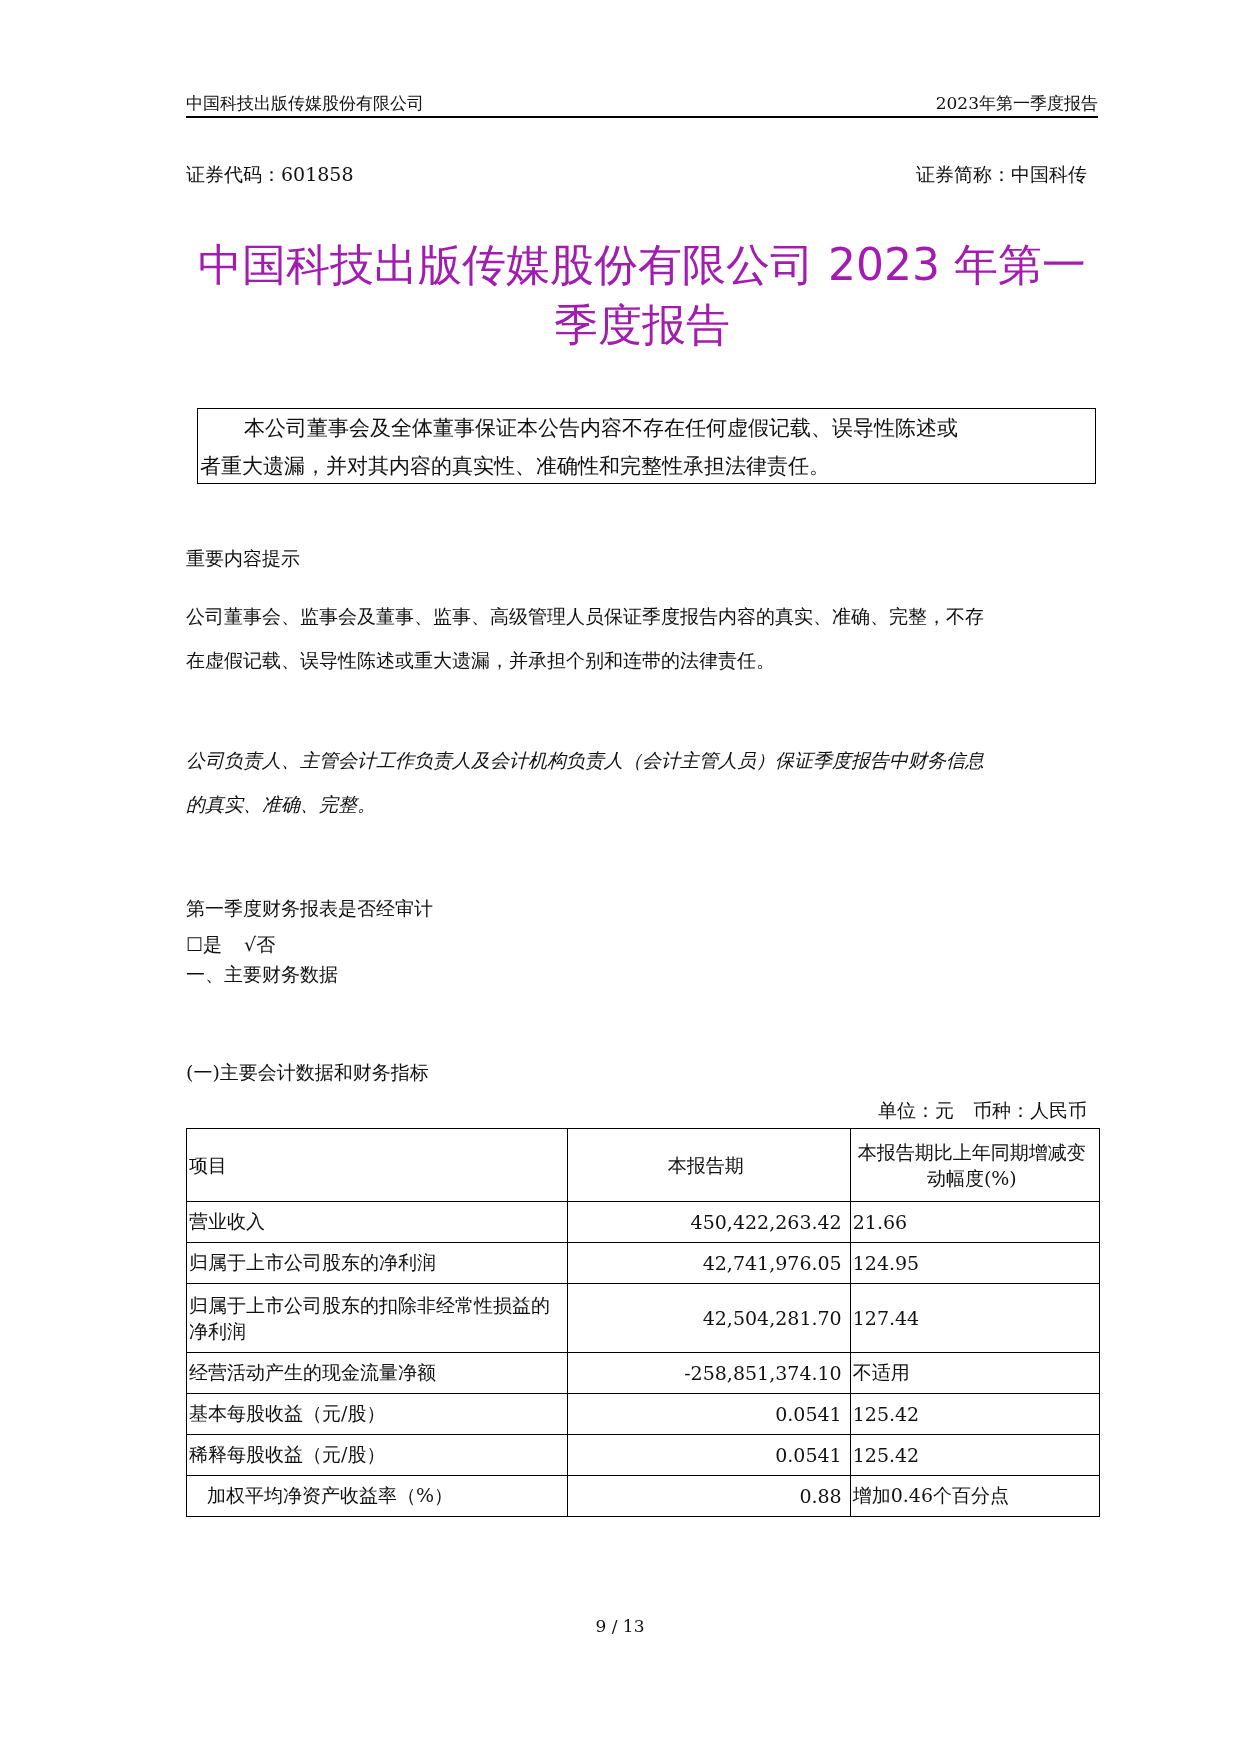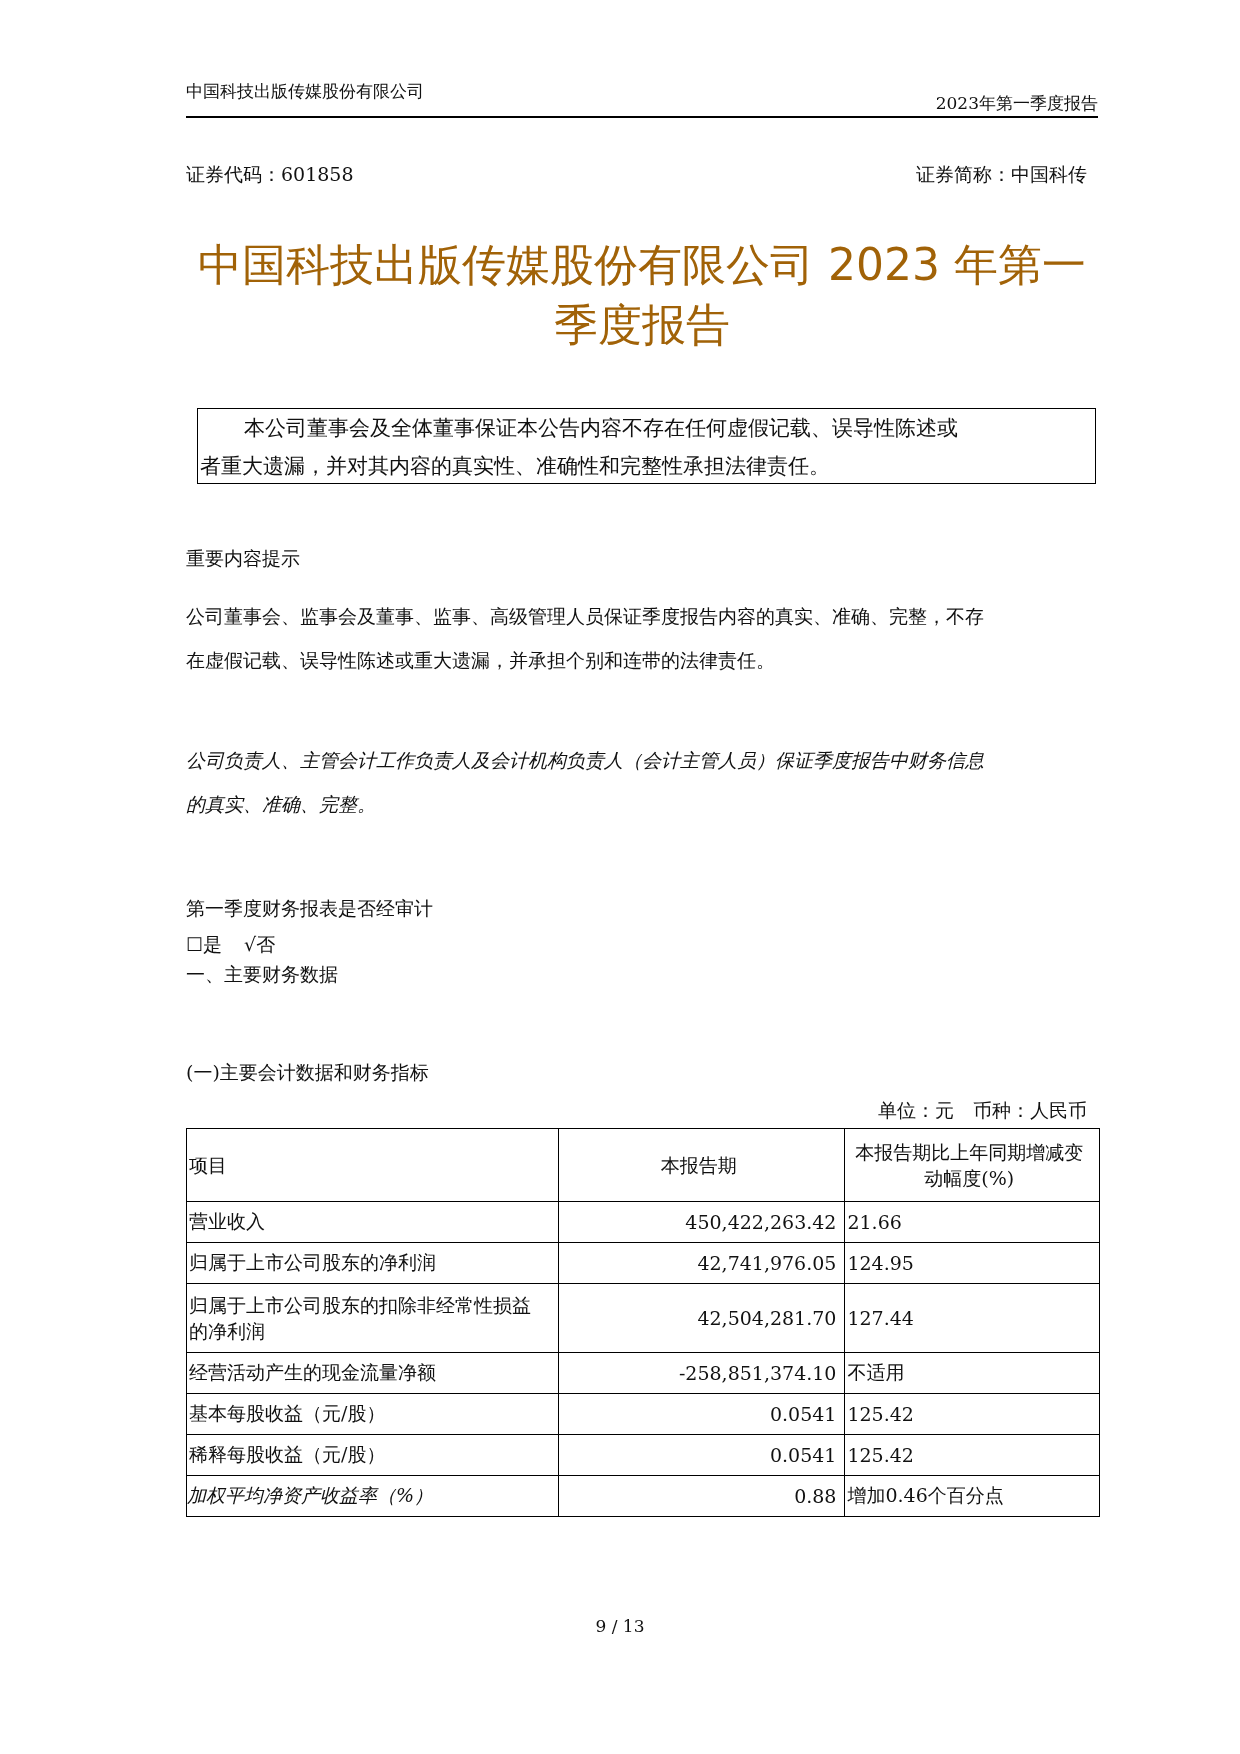--- a/index.html
+++ b/index.html
@@ -1,24 +1,24 @@
 <!DOCTYPE html>
 <html><head>
 <meta charset="utf-8">
 <style>
   html, body { margin: 0; padding: 0; background: #ffffff; }
   body { width: 1240px; height: 1754px; position: relative; overflow: hidden;
          font-family: "DejaVu Serif", "Liberation Serif", serif; color: #111; }
   .abs { position: absolute; }
-  .hdr-left { left: 186px; top: 80px; font-size: 17px; }
+  .hdr-left { left: 186px; top: 92px; font-size: 17px; }
   .hdr-right { right: 142px; top: 92px; font-size: 17px; }
   .hdr-rule { left: 186px; top: 116px; width: 912px; height: 0; border-top: 2.5px solid #000; }
   .code-left { left: 186px; top: 162px; font-size: 19px; }
   .code-right { right: 153px; top: 162px; font-size: 19px; }
-  .title { left: 186px; top: 235px; width: 912px; text-align: center; color: #a16207;
+  .title { left: 186px; top: 235px; width: 912px; text-align: center; color: #a21caf;
            font-family: "DejaVu Sans", "Liberation Sans", sans-serif; font-size: 44px; line-height: 60px; }
   .notice { left: 197px; top: 408px; width: 899px; height: 76px; border: 1.5px solid #000;
             font-size: 21px; line-height: 38px; box-sizing: border-box; padding: 0 2px; }
   .notice .indent { padding-left: 44px; }
   .p { left: 186px; font-size: 19px; line-height: 44px; width: 912px; }
   .unit { right: 153px; top: 1098px; font-size: 19px; }
   table.fin { position: absolute; left: 186px; top: 1128px; width: 914px; border-collapse: collapse;
               font-size: 19px; }
   table.fin td { border: 1.5px solid #000; padding: 0 8px 0 2px; vertical-align: middle; }
   table.fin td.c1 { width: 360px; }
@@ -101,20 +101,20 @@
     <td class="c1">基本每股收益（元/股）</td>
     <td class="c2">0.0541</td>
     <td class="c3">125.42</td>
   </tr>
   <tr class="row">
     <td class="c1">稀释每股收益（元/股）</td>
     <td class="c2">0.0541</td>
     <td class="c3">125.42</td>
   </tr>
   <tr class="row">
-    <td class="c1" style="padding-left:0;font-style:italic;">加权平均净资产收益率（%）</td>
+    <td class="c1" style="padding-left:20px;">加权平均净资产收益率（%）</td>
     <td class="c2">0.88</td>
     <td class="c3">增加0.46个百分点</td>
   </tr>
 </tbody>
   </table>
 
 <div class="abs pageno">9 / 13</div>
 
 </body></html>

